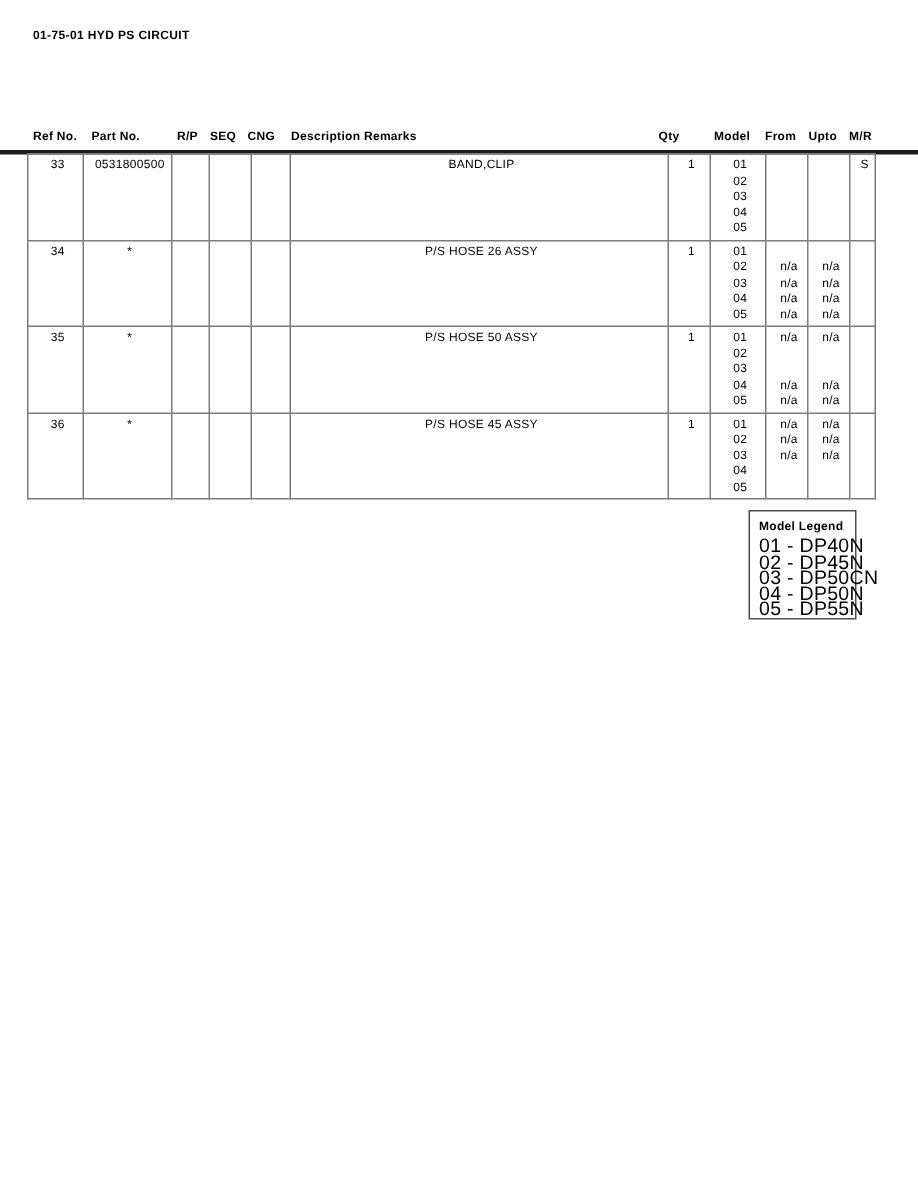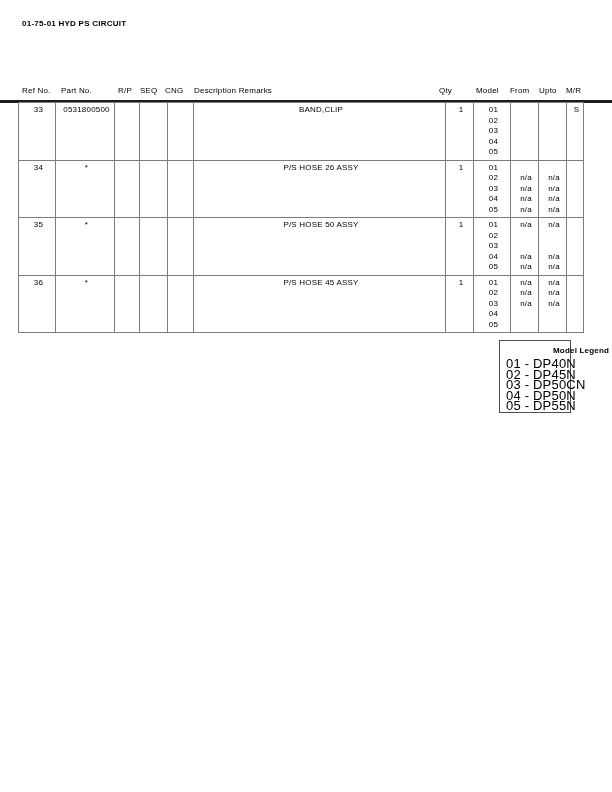--- a/index.html
+++ b/index.html
@@ -19,21 +19,21 @@
     white-space:nowrap;
     text-align:right;
   }
   .breadcrumb {
     position:absolute; left:22px; top:42px;
     font-size:8px; font-weight:bold; letter-spacing:.2px; line-height:10px;
     white-space:nowrap;
   }
   .col-headers span {
     position:absolute; top:86px;
-    font-size:8px; font-weight:normal; letter-spacing:.2px; line-height:10px;
+    font-size:8px; font-weight:bold; letter-spacing:.2px; line-height:10px;
     white-space:nowrap;
   }
   .thick-rule {
     position:absolute; left:0; top:100px; width:612px; height:3px;
     background:#1c1c1c;
   }
   .table-wrap { position:absolute; left:18px; top:102px;text-align:center; }
   table.parts { border-collapse:collapse; table-layout:fixed; }
   table.parts td {
     border:1px solid #7d7d7d;
@@ -45,21 +45,21 @@
   table.parts tr { height:57px; }
   .ln { height:10.5px; white-space:nowrap; }
   .legend {
     position:absolute; left:499px; top:340px;
     width:72px; height:73px;
     border:1.5px solid #4f4f4f; background:#fff;
     padding:5px 2px 0 6px;
   }
   .legend-title {
     font-size:8px; font-weight:bold; letter-spacing:.2px;
-    margin-bottom:4px; white-space:nowrap;margin-left:47px;
+    margin-bottom:4px; white-space:nowrap;
   }
   .legend-item {
     font-size:13px; line-height:10.6px; letter-spacing:.2px;
     white-space:nowrap;
   }
 </style>
 </head>
 <body>
 
 <div class="page">

